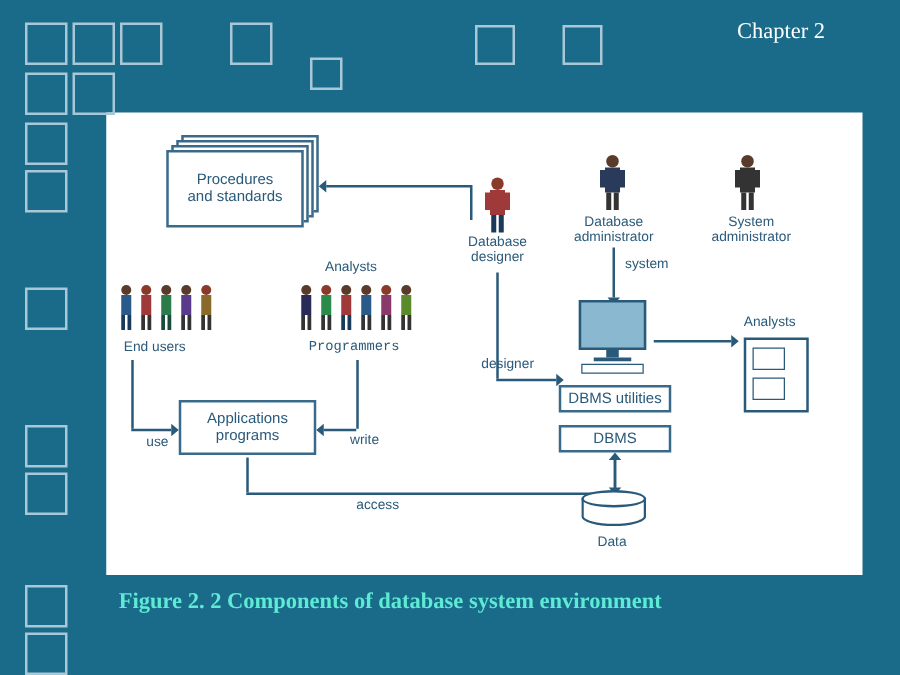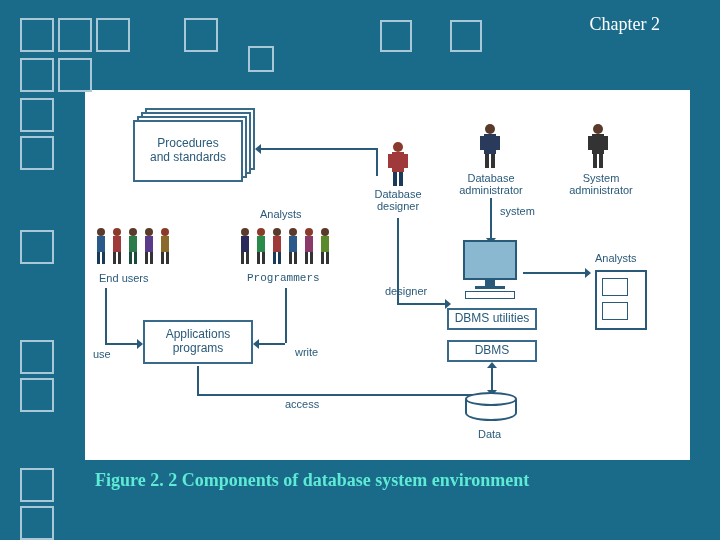--- a/index.html
+++ b/index.html
@@ -188,25 +188,25 @@
       <div class="slot"></div>
   </div>
   <div class="lbl" style="left:510px; top:162px;">Analysts</div>
   <div class="arrow h ah-r" style="left:438px; top:182px; width:62px;"></div>
 
   <div class="box" style="left:58px; top:230px; width:110px; height:44px; white-space:pre-line;">Applications
 programs</div>
 
   <div class="arrow v" style="left:20px; top:198px; height:55px;"></div>
   <div class="arrow h ah-r" style="left:20px; top:253px; width:32px;"></div>
-  <div class="lbl" style="left:8px; top:258px;">use</div>
+  <div class="lbl" style="left:32px; top:258px;">use</div>
 
   <div class="arrow v" style="left:200px; top:198px; height:55px;"></div>
   <div class="arrow h ah-l" style="left:174px; top:253px; width:26px;"></div>
-  <div class="lbl" style="left:210px; top:256px;">write</div>
+  <div class="lbl" style="left:195px; top:256px;">write</div>
 
   <div class="box" style="left:362px; top:218px; width:90px; height:22px;">DBMS utilities</div>
 
   <div class="box" style="left:362px; top:250px; width:90px; height:22px;text-align:right;">DBMS</div>
 
   <div class="arrow v" style="left:112px; top:276px; height:28px;"></div>
   <div class="arrow h" style="left:112px; top:304px; width:294px;"></div>
   <div class="arrow v ah-u" style="left:406px; top:278px; height:26px;"></div>
   <div class="lbl" style="left:200px; top:308px;">access</div>
 

